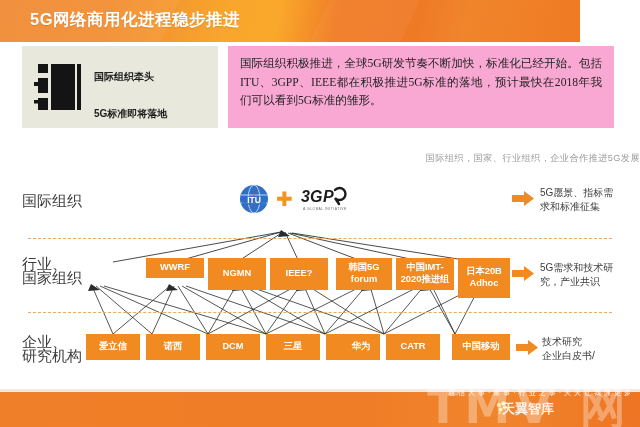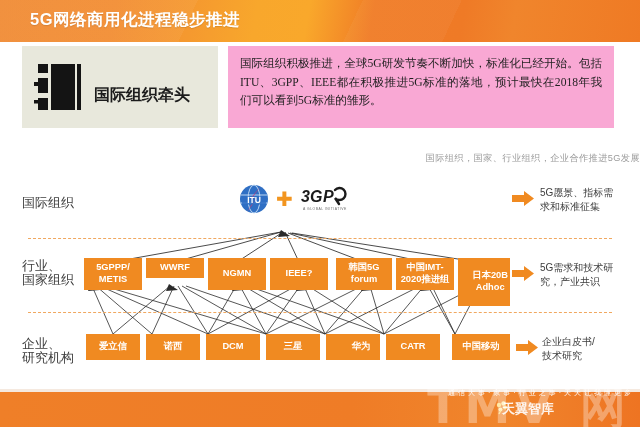--- a/index.html
+++ b/index.html
@@ -1,57 +1,57 @@
 <!DOCTYPE html>
 <html><head>
 <meta charset="utf-8">
 <style>
   html,body{margin:0;padding:0;background:#fff;}
   body{width:640px;height:427px;overflow:hidden;
        font-family:"Liberation Sans","DejaVu Sans",sans-serif;}
   #stage{position:relative;width:640px;height:427px;background:#ffffff;overflow:hidden;}
 
   
-  #header{position:absolute;left:0;top:0;width:640px;height:42px;
+  #header{position:absolute;left:0;top:0;width:580px;height:42px;
           background:linear-gradient(100deg,#f08b35 0%,#f28d33 18%,#f5992f 30%,
                       #f8a72c 40%,#f9a82b 48%,#f07c26 58%,#ef7a26 72%,
                       #f0852c 80%,#ef7a24 100%);}
   #header:after{content:"";position:absolute;left:0;top:0;right:0;bottom:0;
           background:linear-gradient(115deg,rgba(255,255,255,.05) 0 30%,
                      rgba(255,255,255,0) 30% 55%,rgba(255,255,255,.04) 55% 70%,
                      rgba(255,255,255,0) 70%);}
   #header-title{position:absolute;left:30px;top:9px;z-index:3;
           color:#fff;font-size:16.5px;font-weight:bold;letter-spacing:.5px;
           text-shadow:0 1px 1px rgba(0,0,0,.12);white-space:nowrap;}
 
   
   #callout{position:absolute;left:0;top:46px;width:640px;height:82px;}
   #badge{position:absolute;left:22px;top:0;width:196px;height:82px;
          background:#e8e8dc;display:flex;align-items:center;}
   #badge-icon{width:54px;height:54px;margin-left:10px;flex:0 0 auto;position:relative;}
   #badge-text{margin-left:8px;display:flex;flex-direction:column;gap:7px;}
-  .badge-line{font-size:16px;font-weight:bold;color:#1c1c1c;white-space:nowrap;margin-top:16px;}
+  .badge-line{font-size:10px;font-weight:bold;color:#1c1c1c;white-space:nowrap;margin-top:16px;}
 
   #bodybox{position:absolute;left:228px;top:0;width:386px;height:82px;
            background:#f9a8d4;padding:9px 12px 0 12px;box-sizing:border-box;}
   #bodybox p{margin:0;font-size:11.6px;line-height:18.6px;color:#1f1f1f;
              font-family:"Liberation Serif","DejaVu Serif",serif;text-align:justify;}
 
   
   #diagram{position:absolute;left:0;top:134px;width:640px;height:255px;}
   #sub-caption{position:absolute;left:0;top:18px;width:640px;text-align:right;
                font-size:9.2px;color:#9b9b9b;letter-spacing:.4px;}
 
   svg#wires{position:absolute;left:0;top:0;width:640px;height:255px;}
 
   .divider{position:absolute;left:28px;width:584px;height:0;
            border-top:1px dashed #f0a860;}
 
-  .rowlabel{position:absolute;color:#3d3d3d;font-size:13px;line-height:13.5px;
-            white-space:nowrap;}
+  .rowlabel{position:absolute;color:#3d3d3d;font-size:15px;line-height:13.5px;
+            white-space:nowrap;font-family:Liberation Mono, monospace;}
 
   .node{position:absolute;background:#f08a21;color:#fff;
         display:flex;align-items:center;justify-content:center;text-align:center;
         font-size:9.3px;line-height:11.6px;font-weight:600;box-sizing:border-box;
         padding:1px 2px;}
 
   .rlabel{position:absolute;color:#3d3d3d;font-size:10px;line-height:13.5px;}
   .arrow{position:absolute;width:22px;height:15px;}
 
   
@@ -93,20 +93,21 @@
           <rect x="19" y="4" width="24" height="46" fill="#141414"></rect>
           <rect x="45" y="4" width="4" height="46" fill="#141414"></rect>
           <rect x="2" y="13" width="17" height="5" fill="#e8e8dc"></rect>
           <rect x="2" y="22" width="12" height="4" fill="#141414"></rect>
           <rect x="2" y="33" width="17" height="5" fill="#e8e8dc"></rect>
           <rect x="2" y="40" width="12" height="3.5" fill="#141414"></rect>
         </svg>
       </div>
       <div id="badge-text">
         <div class="badge-line">国际组织牵头</div>
+        <div class="badge-line">5G标准即将落地</div>
       </div>
     </div>
 
     <div id="bodybox">
       <p>国际组织积极推进，全球5G研发节奏不断加快，标准化已经开始。包括ITU、3GPP、IEEE都在积极推进5G标准的落地，预计最快在2018年我们可以看到5G标准的雏形。</p>
     </div>
   </div>
 
   <div id="diagram">
 
@@ -203,26 +204,20 @@
     <div class="rlabel" style="left:540px;top:52px;width:96px;">
       <div>5G愿景、指标需</div>
       <div>求和标准征集</div>
     </div>
 
     <div class="rowlabel" style="left:22px;top:125px;">
       <div>行业、</div>
       <div>国家组织</div>
     </div>
 
-    <div class="node" style="left:84px;top:124px;width:58px;height:32px;">
-      <span>
-        <span>5GPPP/</span><br>
-        <span>METIS</span>
-      </span>
-    </div>
     <div class="node" style="left:146px;top:124px;width:58px;height:20px;">
       <span>WWRF</span>
     </div>
     <div class="node" style="left:208px;top:124px;width:58px;height:32px;">
       <span>NGMN</span>
     </div>
     <div class="node" style="left:270px;top:124px;width:58px;height:32px;">
       <span>IEEE?</span>
     </div>
     <div class="node" style="left:336px;top:124px;width:56px;height:32px;">
@@ -230,21 +225,21 @@
         <span>韩国5G</span><br>
         <span>forum</span>
       </span>
     </div>
     <div class="node" style="left:396px;top:124px;width:58px;height:32px;">
       <span>
         <span>中国IMT-</span><br>
         <span>2020推进组</span>
       </span>
     </div>
-    <div class="node" style="left:458px;top:124px;width:52px;height:48px;justify-content:flex-end;">
+    <div class="node" style="left:458px;top:124px;width:52px;height:40px;">
       <span>
         <span>日本20B</span><br>
         <span>Adhoc</span>
       </span>
     </div>
 
     <div class="arrow" style="left:512px;top:132px;">
       <svg width="22" height="15" viewBox="0 0 22 15">
         <polygon points="0,4 12,4 12,0 22,7.5 12,15 12,11 0,11" fill="#f08a21"></polygon>
       </svg>
@@ -280,22 +275,22 @@
     <div class="node" style="left:386px;top:200px;width:54px;height:26px;">
       <span>CATR</span>
     </div>
 
     <div class="arrow" style="left:516px;top:206px;">
       <svg width="22" height="15" viewBox="0 0 22 15">
         <polygon points="0,4 12,4 12,0 22,7.5 12,15 12,11 0,11" fill="#f08a21"></polygon>
       </svg>
     </div>
     <div class="rlabel" style="left:542px;top:201px;width:96px;">
+      <div>技术研究</div>
       <div>企业白皮书/</div>
-      <div>技术研究</div>
     </div>
 
   </div>
 
   <div id="footer">
     <div id="topstrap"></div>
     <div id="footer-strap">通信大事·家事·行业之事·天天让我懂更多</div>
     <div id="wm-text">TMV 网</div>
     <div id="wm-leaf">
       <svg width="16" height="16" viewBox="0 0 16 16">

